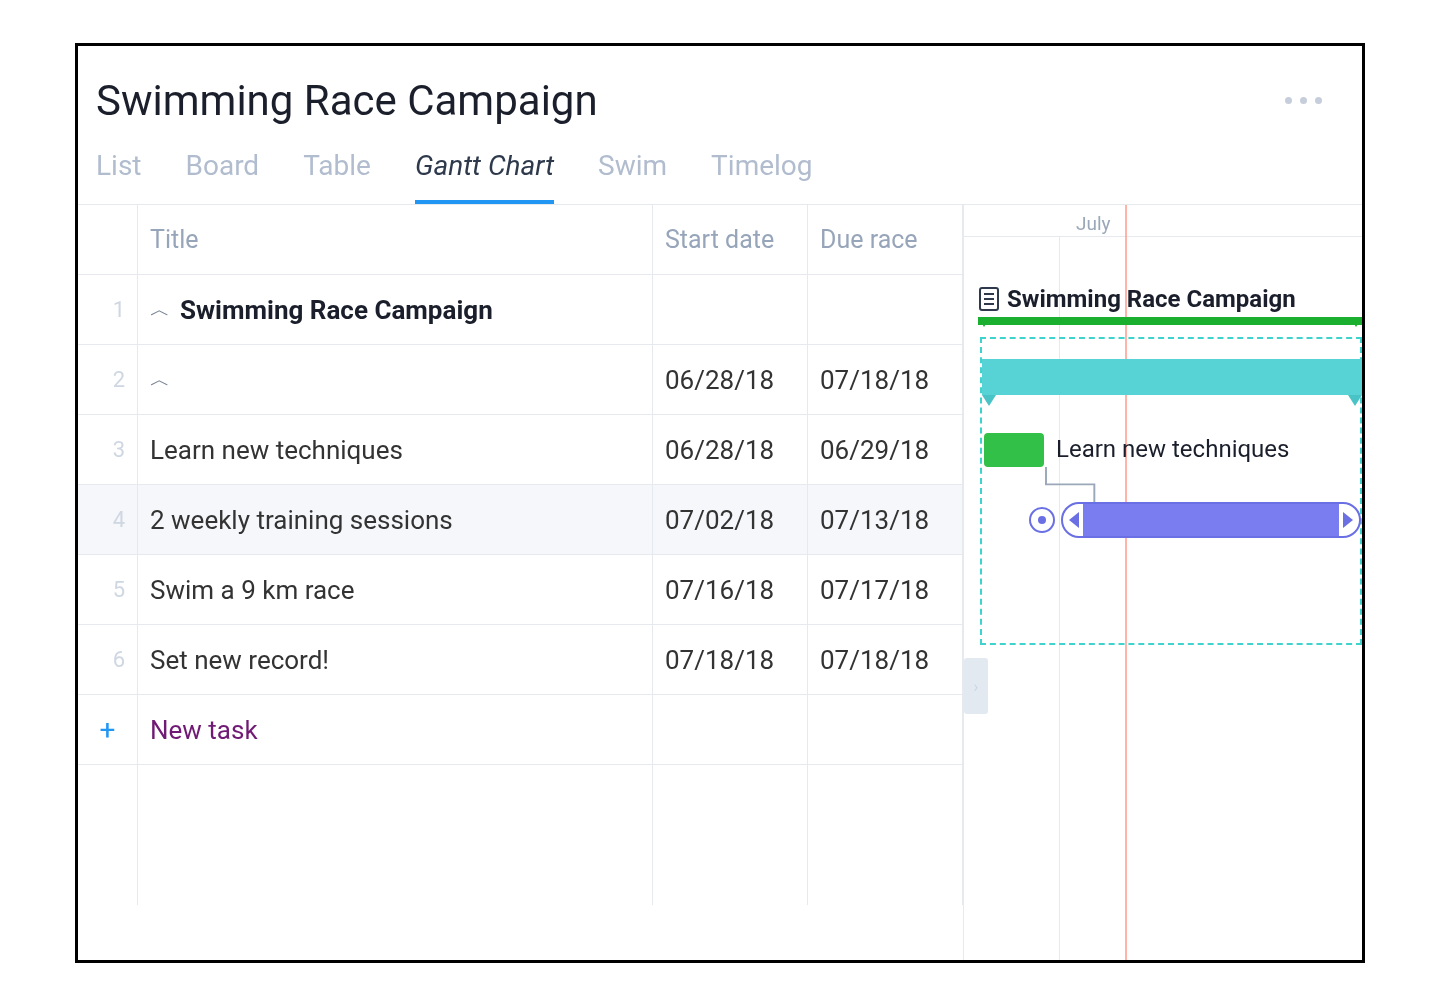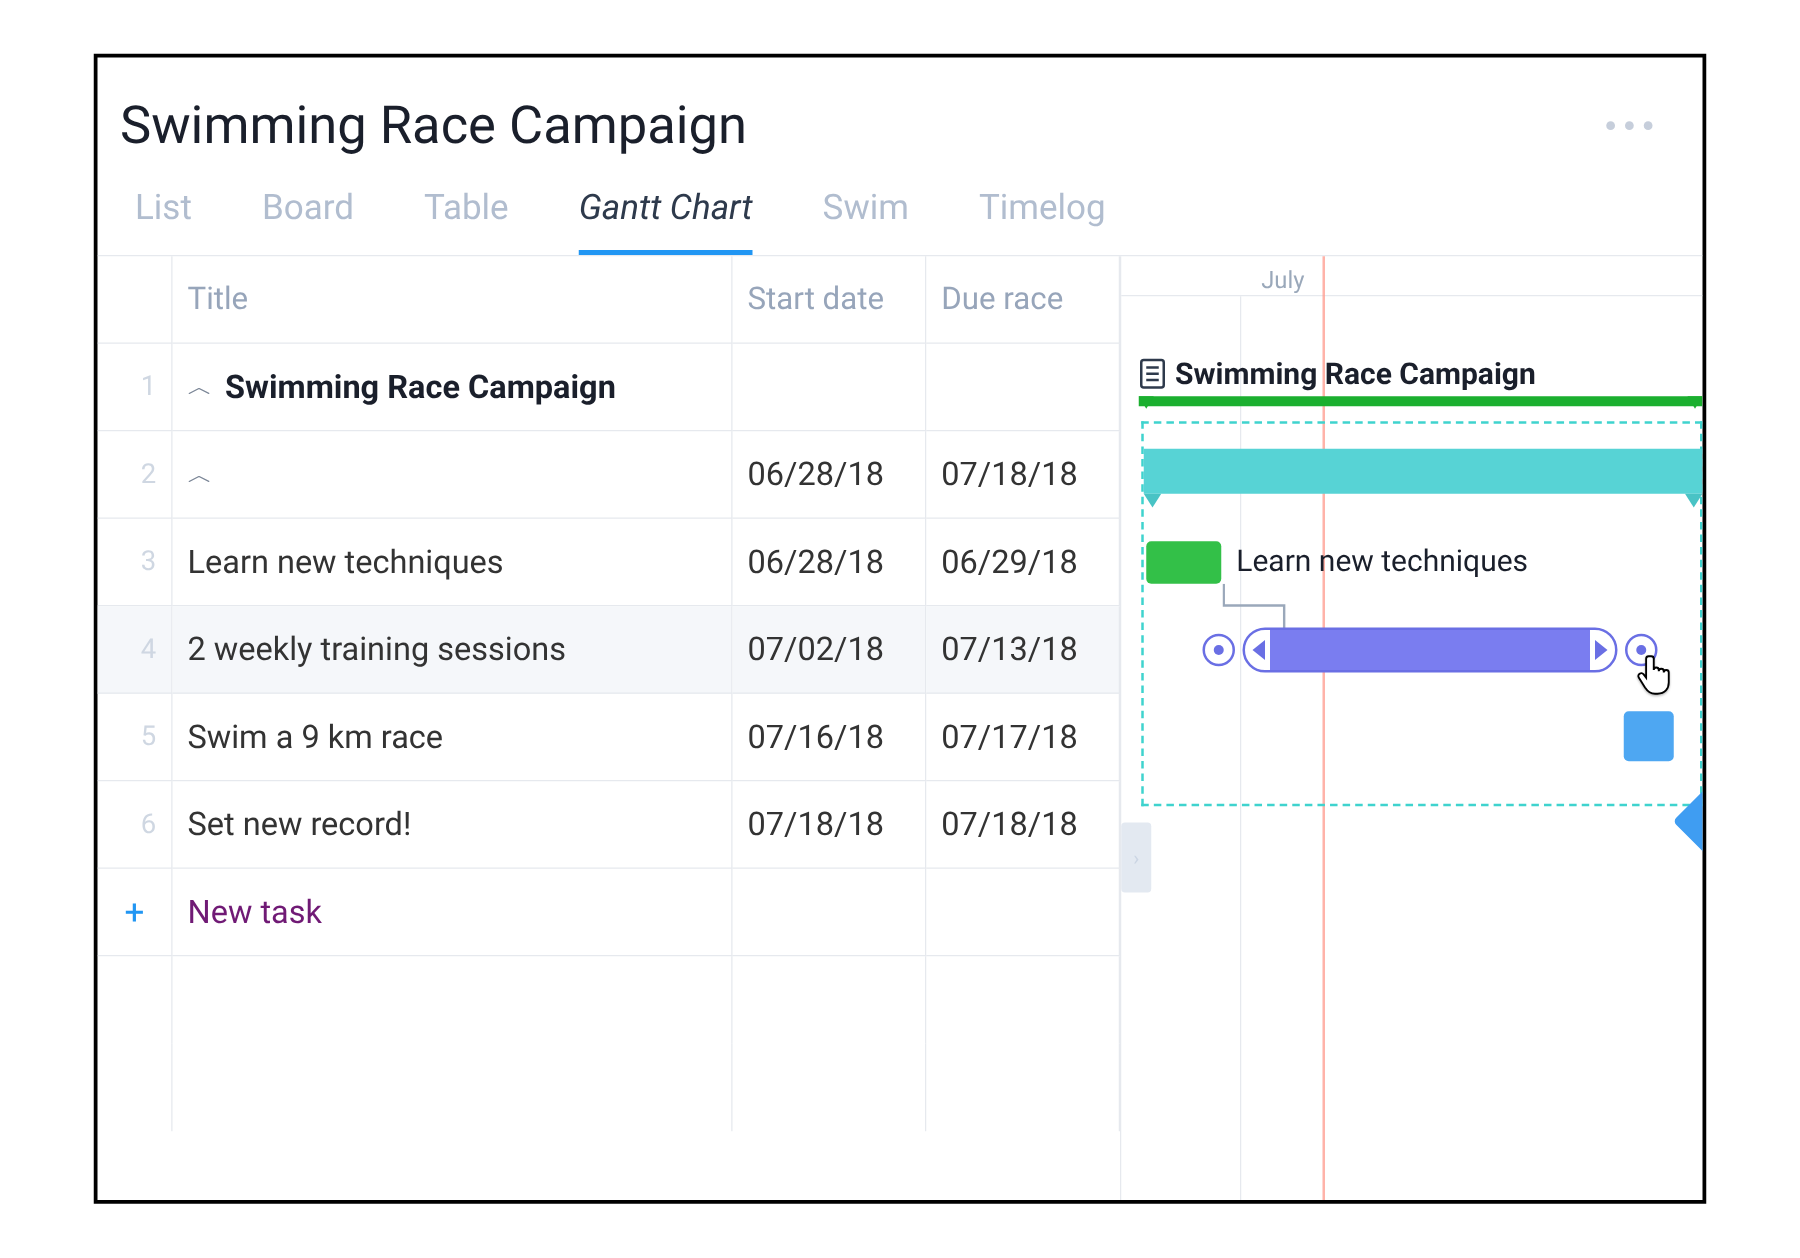--- a/index.html
+++ b/index.html
@@ -36,31 +36,31 @@
   .more-dots { display: flex; gap: 8px; padding-right: 10px; }
   .more-dots span { width: 7px; height: 7px; border-radius: 50%; background: #c6cedb; }
   
   .tabs {
     display: flex;
     gap: 44px;
     padding: 24px 0 0 18px;
     font-size: 28px;
     color: #b1bdcf;
   }
-  .tab { padding-bottom: 18px; cursor: pointer; margin-left: 12px; }
+  .tab { padding-bottom: 18px; cursor: pointer; }
   .tab.active { color: #2e3a4c; border-bottom: 4px solid #2196f3; font-style: italic; }
   
   .content {
     flex: 1;
     display: flex;
     border-top: 1px solid #e6e9ee;
     position: relative;
   }
   .left {
-    width: 818px;
+    width: 885px;
     display: grid;
     grid-template-columns: 60px 1fr 155px 155px;
     grid-auto-rows: 70px;
     font-size: 26px;
     color: #333;
   }
   .left .hrow { display: contents; }
   .left .cell {
     border-right: 1px solid #e6e9ee;
     border-bottom: 1px solid #e6e9ee;

